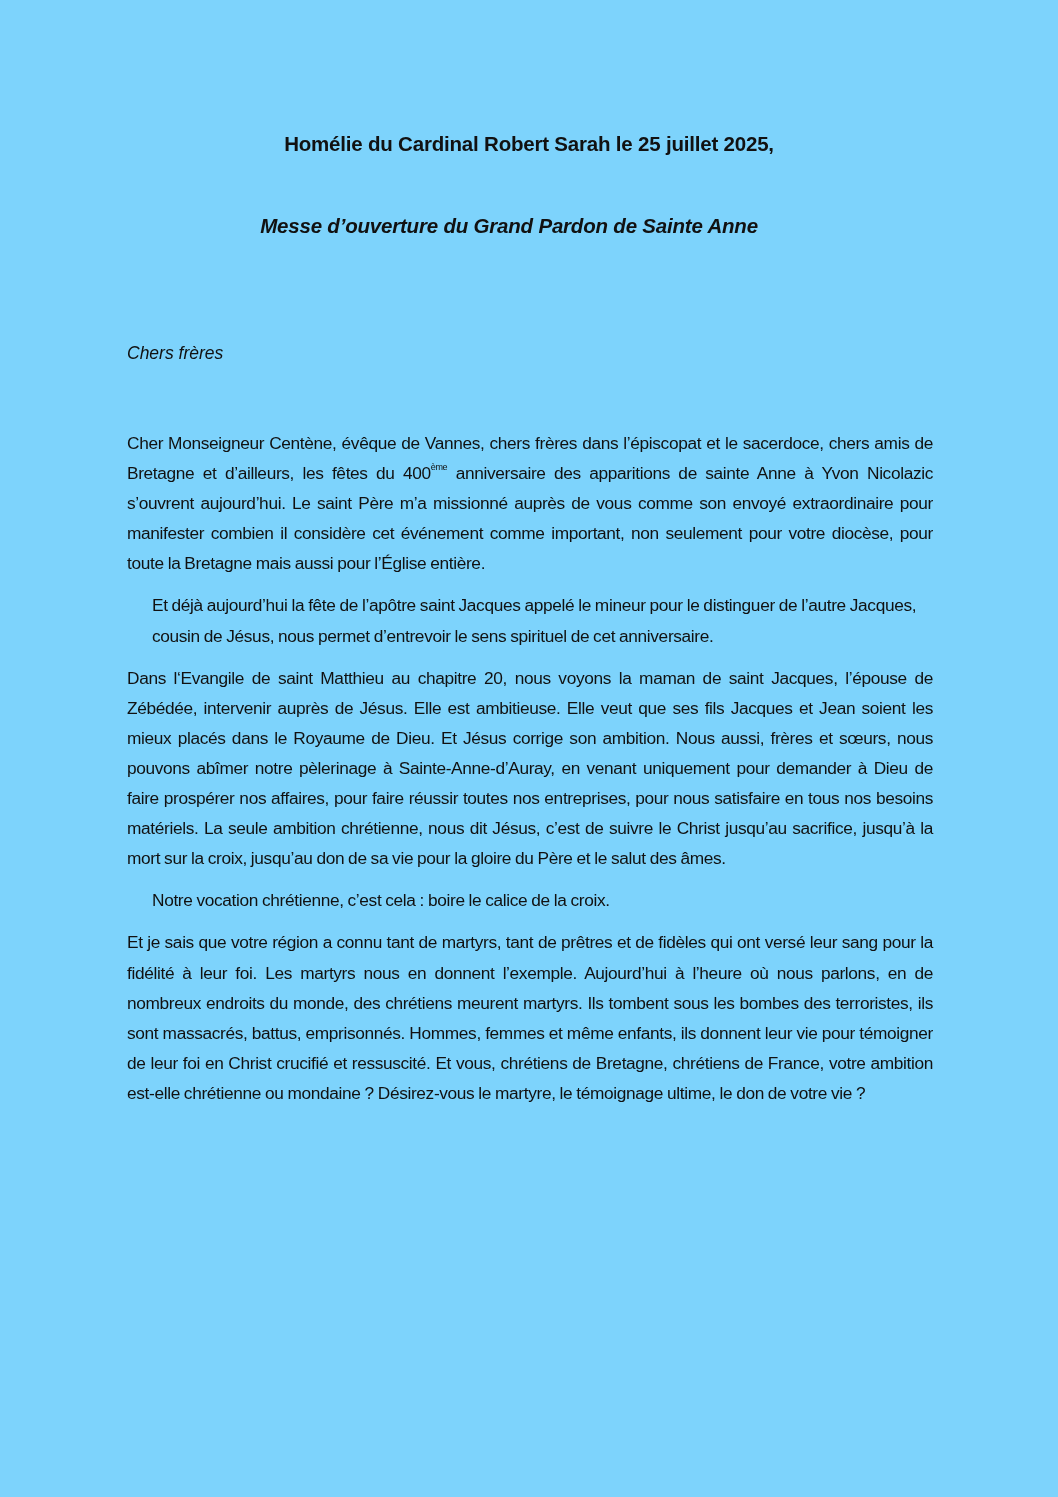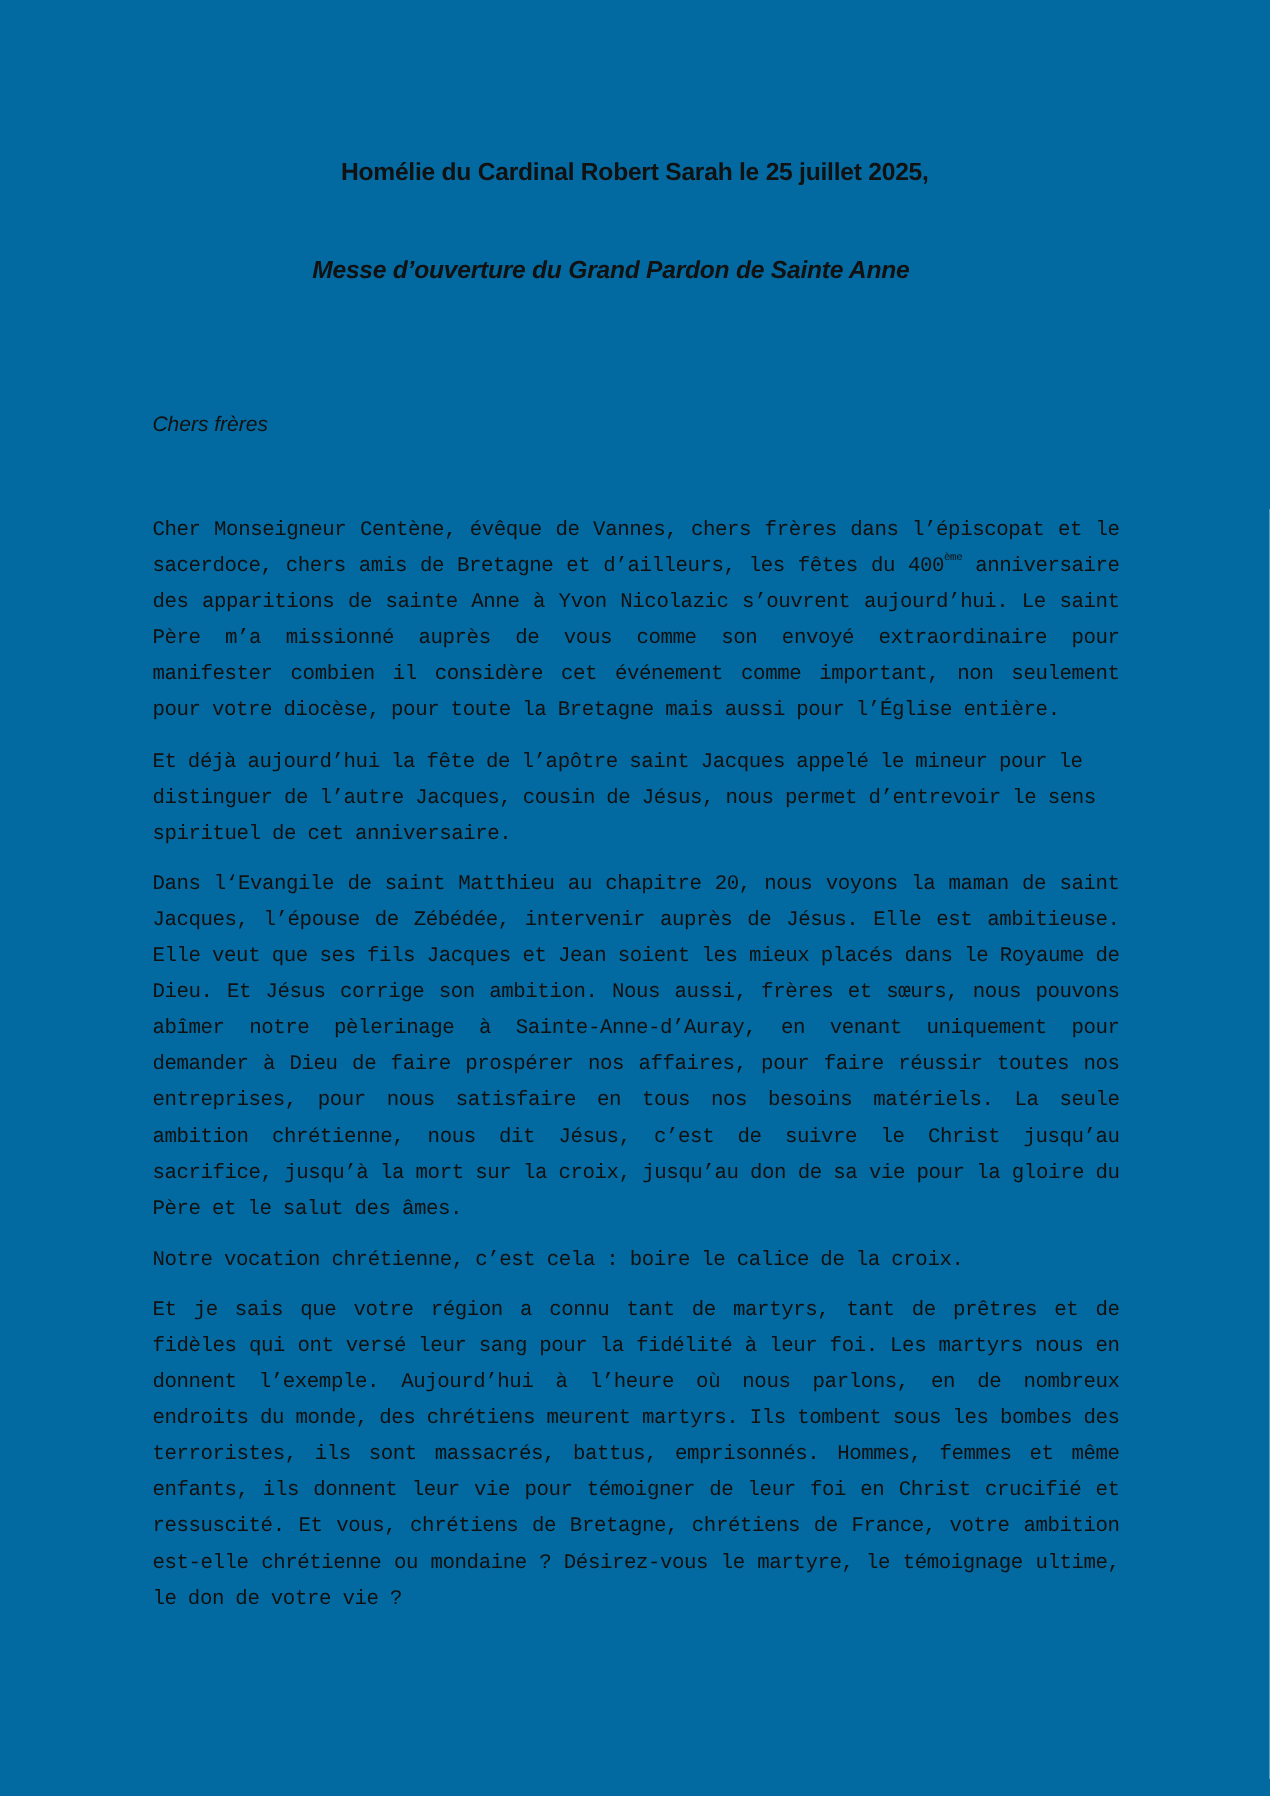--- a/index.html
+++ b/index.html
@@ -13,21 +13,21 @@
       position: relative;
       overflow: hidden;
       font-family: "Liberation Sans", sans-serif;
       color: #111111;
     }
     .page {
       position: absolute;
       left: 0; top: 0;
       width: 1058px;
       height: 1497px;
-      background: #0369a1;
+      background: #7dd3fc;
     }
     .title-block {
       position: absolute;
       left: 0;
       width: 1058px;
       top: 128px;
       text-align: center;
     }
     .title-line {
       font-weight: bold;
@@ -59,34 +59,34 @@
       line-height: 24px;
       color: #111;
       white-space: nowrap;
       font-style: italic;
     }
     .body-text {
       position: absolute;
       left: 127px;
       width: 806px;
       top: 428px;
-      font-family: Liberation Mono, monospace;
     }
     .para {
       margin: 0 0 12px 0;
       font-size: 17.3px;
       line-height: 30.1px;
       text-align: justify;
       letter-spacing: -0.35px;
       word-spacing: -0.5px;
       color: #111;
       font-stretch: condensed;
     }
     .para.left {
       text-align: left;
+      margin-left: 25px;
     }
     sup {
       font-size: 9px;
       line-height: 0;
       position: relative;
       top: -2px;
       vertical-align: super;
     }
   </style>
 </head>

